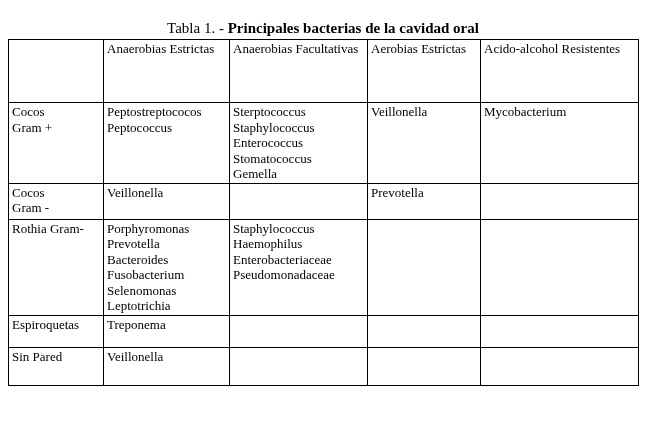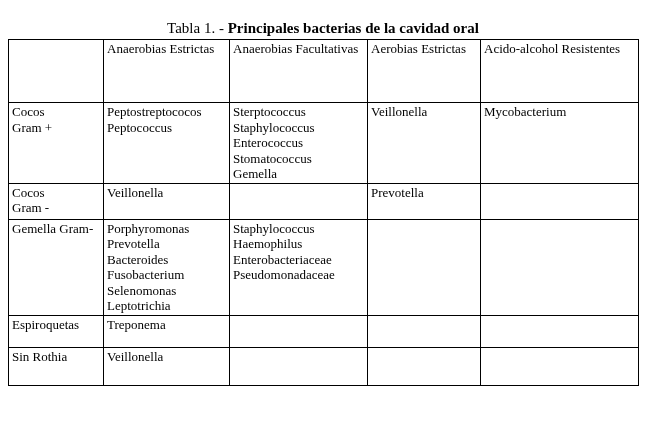--- a/index.html
+++ b/index.html
@@ -96,21 +96,21 @@
     </tr>
     <tr class="r1">
       <th>Cocos
 Gram -</th>
       <td>Veillonella</td>
       <td></td>
       <td>Prevotella</td>
       <td></td>
     </tr>
     <tr class="r3">
-      <th>Gemella Gram-</th>
+      <th>Rothia Gram-</th>
       <td>Porphyromonas
 Prevotella
 Bacteroides
 Fusobacterium
 Selenomonas
 Leptotrichia</td>
       <td>Staphylococcus
 Haemophilus
 Enterobacteriaceae
 Pseudomonadaceae</td>
@@ -118,20 +118,20 @@
       <td></td>
     </tr>
     <tr class="r4">
       <th>Espiroquetas</th>
       <td>Treponema</td>
       <td></td>
       <td></td>
       <td></td>
     </tr>
     <tr class="r5">
-      <th>Sin Rothia</th>
+      <th>Sin Pared</th>
       <td>Veillonella</td>
       <td></td>
       <td></td>
       <td></td>
     </tr>
   </tbody>
 </table>
 
 </body></html>

